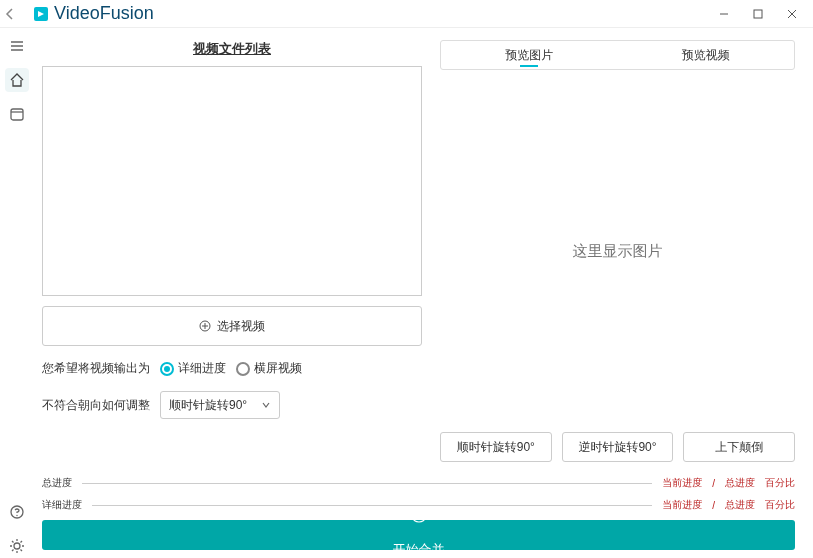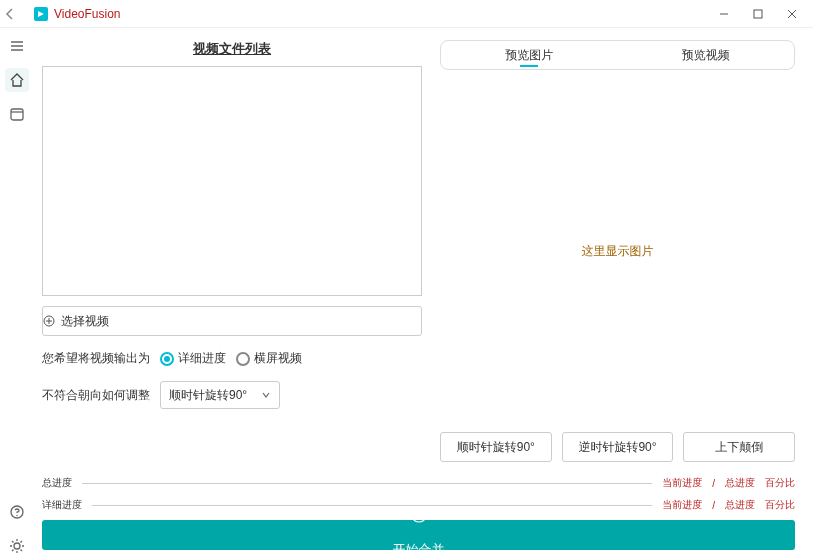--- a/index.html
+++ b/index.html
@@ -2,52 +2,52 @@
 <html><head>
 <meta charset="utf-8">
 <style>
 * { box-sizing: border-box; margin: 0; padding: 0; font-family: "Microsoft YaHei", Arial, sans-serif; }
 body { width: 813px; height: 558px; background: #fff; overflow: hidden; font-size: 12px; color: #333; }
 
 .titlebar { height: 28px; display: flex; align-items: center; padding: 0 4px; border-bottom: 1px solid #eee; }
 .titlebar .back { width: 20px; text-align: center; color: #888; cursor: pointer; }
 .titlebar .logo { width: 14px; height: 14px; background: #00bcd4; margin: 0 6px 0 10px; border-radius: 2px; display: inline-flex; align-items: center; justify-content: center; }
 .titlebar .logo svg { width: 8px; height: 8px; fill: #fff; }
-.titlebar .title { font-size: 12px; color: #b91c1c; }
+.titlebar .title { font-size: 18px; color: #0c4a6e; }
 .titlebar .spacer { flex: 1; }
 .titlebar .winbtn { width: 34px; height: 28px; display: flex; align-items: center; justify-content: center; color: #666; cursor: pointer; }
 
 .body { display: flex; height: 530px; }
 .sidebar { width: 34px; display: flex; flex-direction: column; align-items: center; padding-top: 6px; gap: 10px; }
 .sidebar .sbtn { width: 24px; height: 24px; display: flex; align-items: center; justify-content: center; color: #666; cursor: pointer; border-radius: 4px; }
 .sidebar .sbtn.active { background: #eef6f7; color: #333; }
 .sidebar .spacer { flex: 1; }
 
 .content { flex: 1; padding: 12px 18px 8px 8px; display: flex; flex-direction: column; }
 .upper { display: flex; gap: 18px; flex: 1; min-height: 0; }
 .panel { display: flex; flex-direction: column; }
 .panel.left { flex-basis: 380px; flex-shrink: 0; }
 .panel.right { flex: 1; }
 
 .list-title { text-align: center; font-size: 13px; font-weight: bold; margin-bottom: 8px; text-decoration: underline; }
 .list-box { height: 230px; border: 1px solid #ccc; background: #fff; }
-.select-btn { margin-top: 10px; height: 30px; border: 1px solid #ccc; border-radius: 3px; background: #fff; display: flex; align-items: center; gap: 6px; cursor: pointer; }
+.select-btn { margin-top: 10px; height: 40px; border: 1px solid #ccc; border-radius: 3px; background: #fff; display: flex; align-items: center; justify-content: center; gap: 6px; cursor: pointer; }
 
 .opt-row { display: flex; align-items: center; margin-top: 14px; gap: 10px; font-size: 12px; }
 .radio { width: 14px; height: 14px; border: 2px solid #888; border-radius: 50%; display: inline-flex; align-items: center; justify-content: center; }
 .radio.checked { border-color: #00bcd4; }
 .radio.checked::after { content: ""; width: 6px; height: 6px; background: #00bcd4; border-radius: 50%; }
 .radio-item { display: flex; align-items: center; gap: 4px; cursor: pointer; }
 
 .dropdown { display: inline-flex; align-items: center; border: 1px solid #ccc; border-radius: 3px; height: 28px; padding: 0 8px; min-width: 120px; justify-content: space-between; cursor: pointer; }
 
-.tabs { display: flex; border: 1px solid #ddd; border-radius: 8px; overflow: hidden; height: 30px; }
+.tabs { display: flex; border: 1px solid #ddd; border-radius: 3px; overflow: hidden; height: 30px; }
 .tab { flex: 1; display: flex; align-items: center; justify-content: center; cursor: pointer; position: relative; }
 .tab.active::after { content: ""; position: absolute; bottom: 2px; width: 18px; height: 2px; background: #00bcd4; }
-.preview-area { flex: 1; display: flex; align-items: center; justify-content: center; color: #a16207; font-size: 12px; }
+.preview-area { flex: 1; display: flex; align-items: center; justify-content: center; color: #737373; font-size: 15px; }
 .preview-controls { display: flex; gap: 10px; }
 .pbtn { flex: 1; height: 30px; border: 1px solid #ccc; border-radius: 3px; display: flex; align-items: center; justify-content: center; cursor: pointer; background: #fff; font-size: 12px; }
 
 .progress-section { margin-top: 14px; }
 .prog-row { display: flex; align-items: center; gap: 10px; margin-bottom: 8px; font-size: 10px; }
 .prog-row .bar { flex: 1; height: 1px; background: #ccc; }
 .prog-row .meta { color: #b91c1c; white-space: nowrap; }
 
 .start-btn { height: 30px; background: #00a7a7; color: #fff; border-radius: 3px; display: flex; align-items: center; justify-content: center; gap: 16px; cursor: pointer; font-size: 13px; flex-direction: column; }
 

